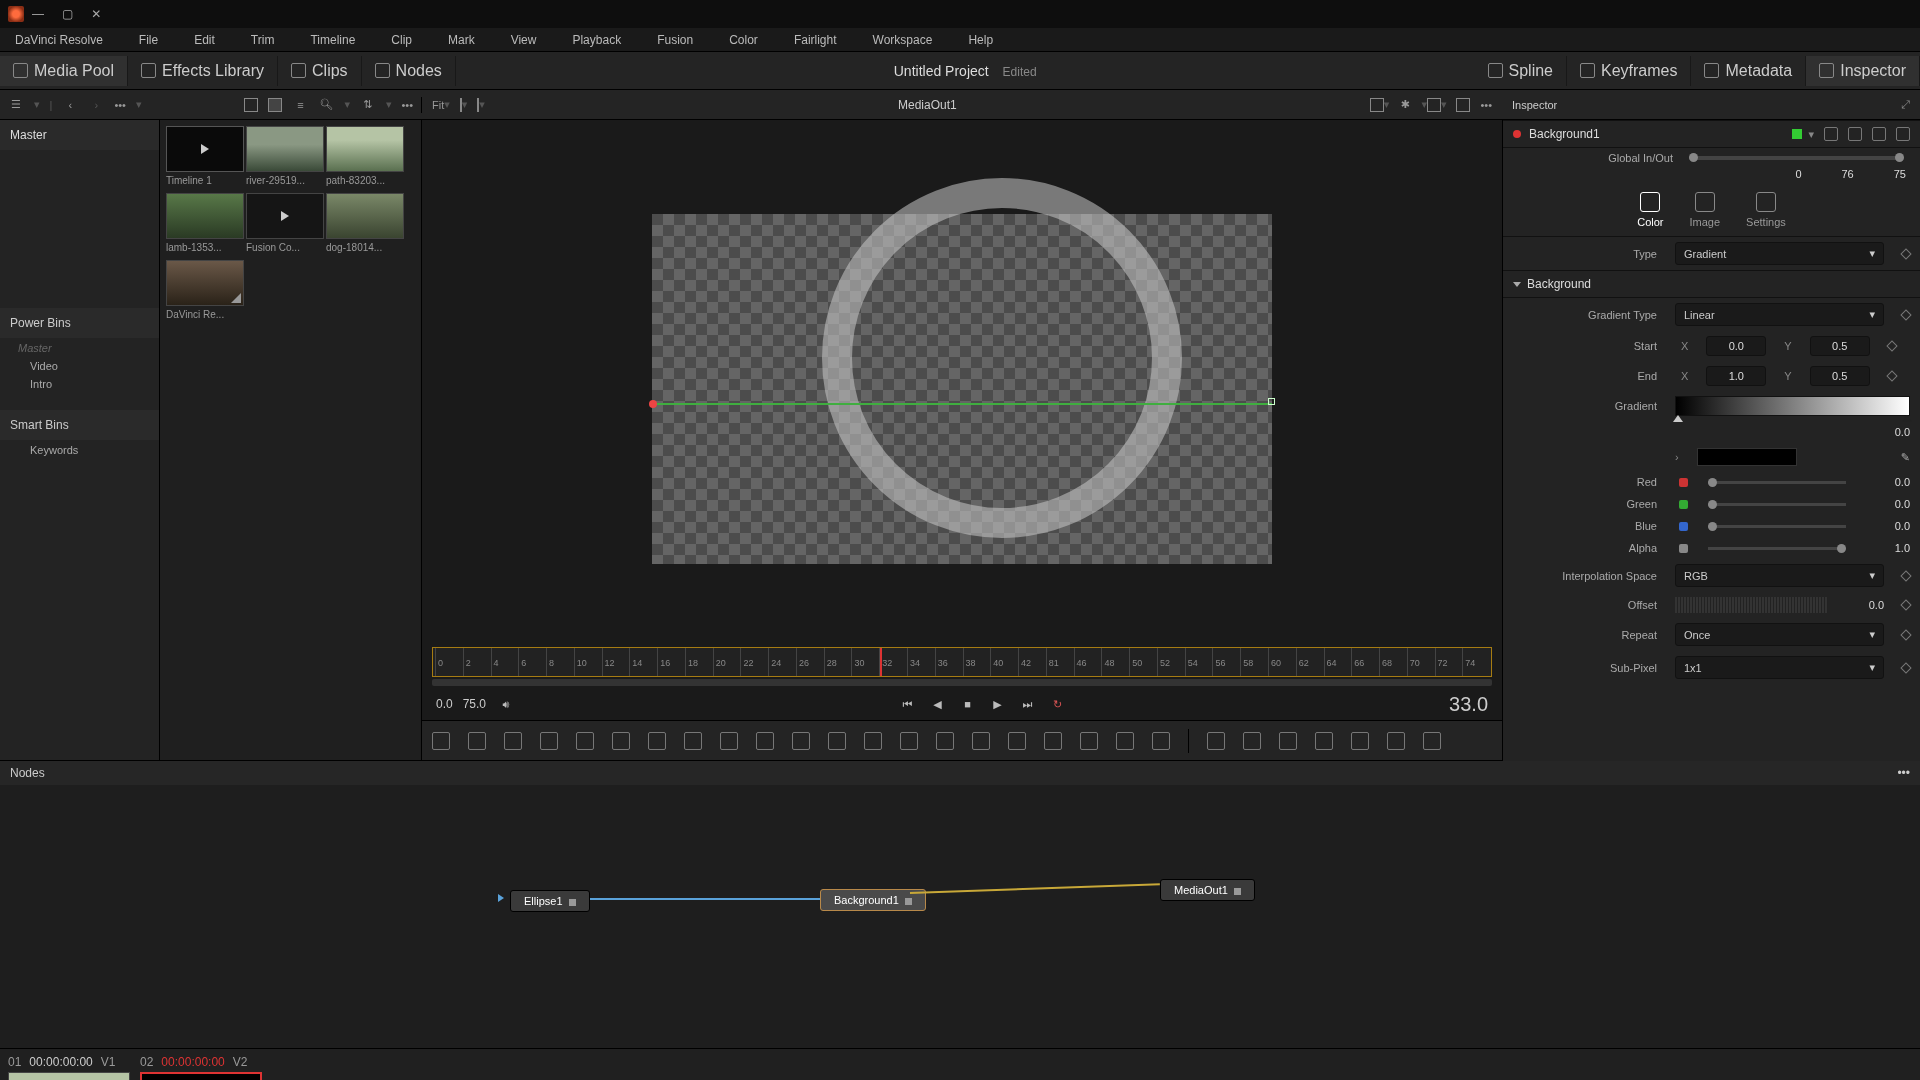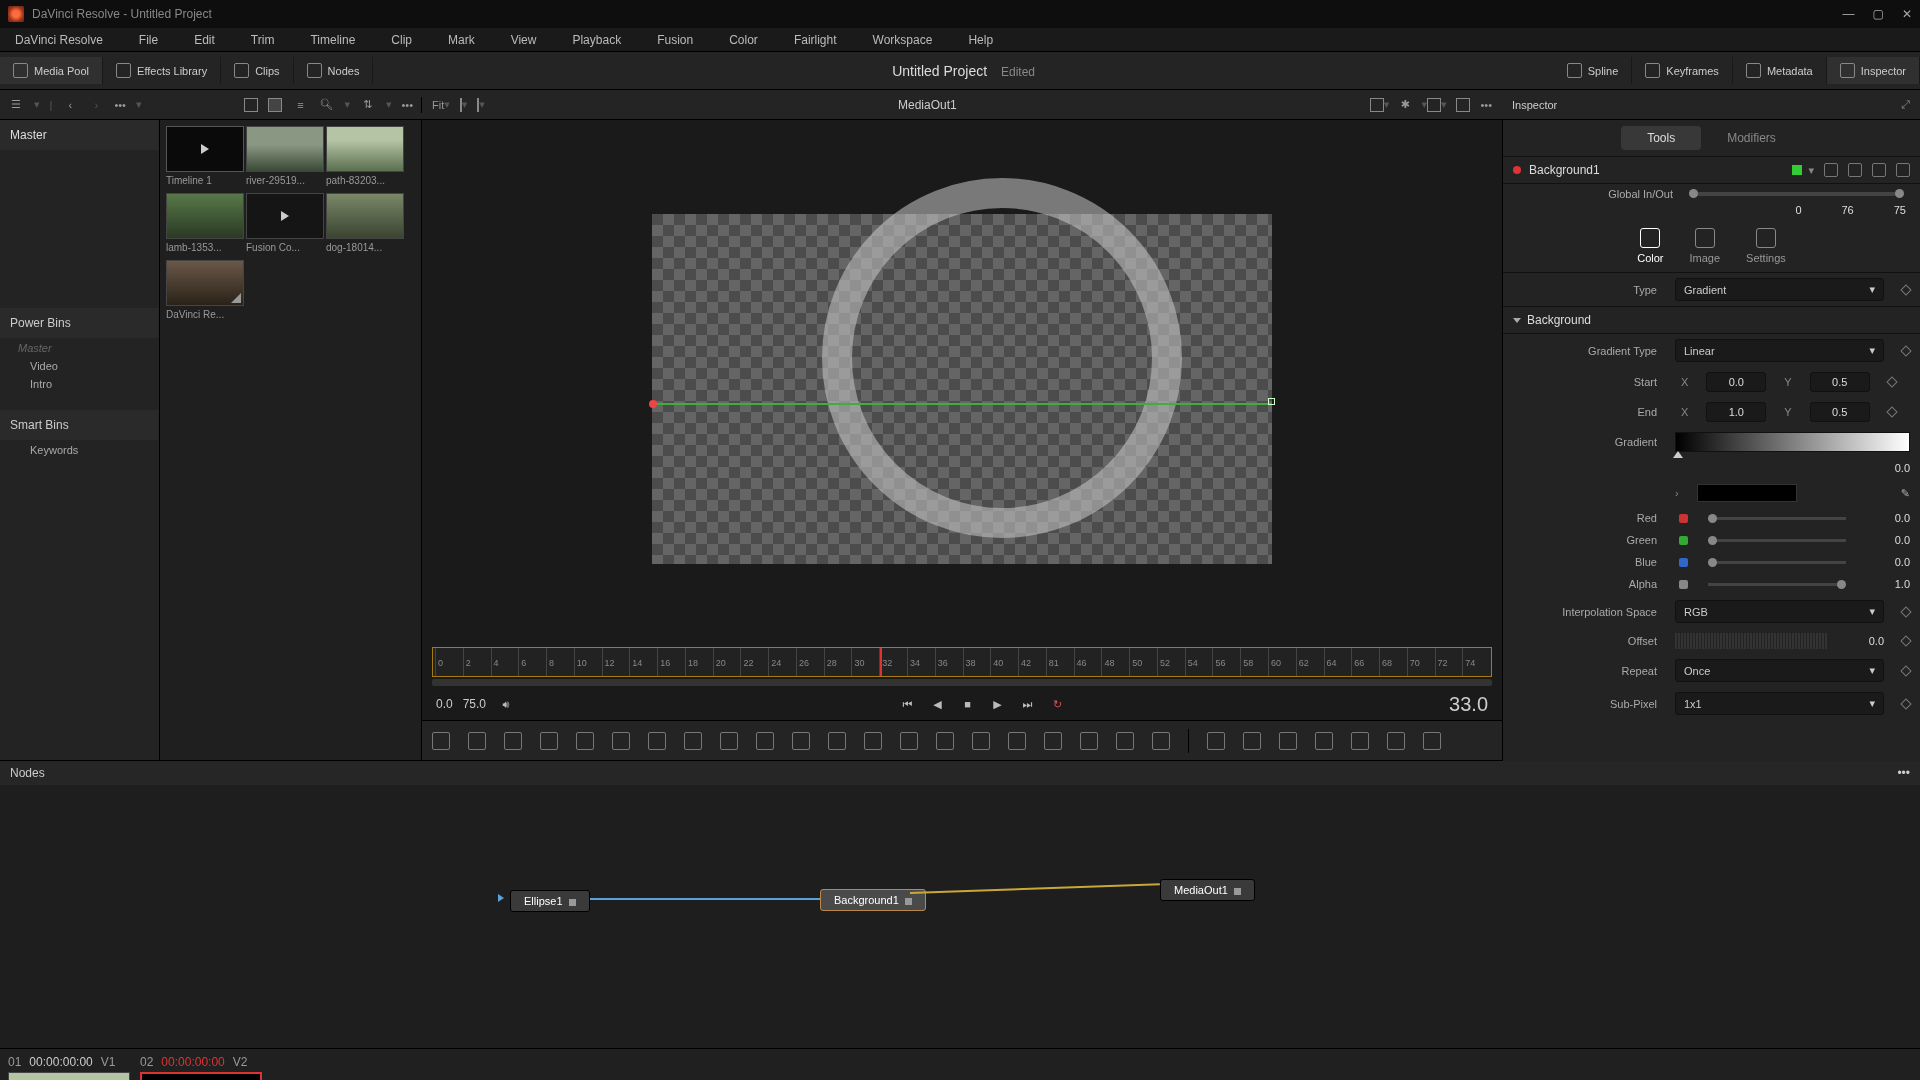--- a/index.html
+++ b/index.html
@@ -11,21 +11,21 @@
 .titlebar-title { flex:1; }
 .window-controls { display:flex; gap:18px; color:#aaa; }
 
 
 .menubar { height:24px; background:#1a1a1a; display:flex; align-items:center; padding:0 6px; gap:18px; border-bottom:1px solid #000; }
 .menubar span { padding:3px 9px; color:#bbb; font-size:12px; }
 
 
 .topbar { height:38px; background:#242424; display:flex; align-items:center; border-bottom:1px solid #000; }
 .topbar-left { display:flex; align-items:center; }
-.tb-btn { display:flex; align-items:center; gap:6px; padding:6px 13px; color:#ccc; font-size:11px; border-right:1px solid #181818; }
+.tb-btn { display:flex; align-items:center; gap:6px; padding:6px 13px; color:#ccc; font-size:16px; border-right:1px solid #181818; }
 .tb-btn.active { background:#303030; }
 .tb-ico { width:15px; height:15px; border:1px solid #888; border-radius:2px; }
 .topbar-center { flex:1; text-align:center; font-size:14px; color:#ddd; }
 .topbar-center .edited { color:#888; font-size:12px; margin-left:10px; }
 
 
 .subbar { height:30px; background:#242424; display:flex; align-items:center; border-bottom:1px solid #000; }
 .subbar-left { width:422px; display:flex; align-items:center; gap:10px; padding:0 8px; border-right:1px solid #000; }
 .sb-ico { width:16px; height:16px; display:flex; align-items:center; justify-content:center; color:#999; }
 .sb-ico-box { width:14px; height:14px; border:1px solid #888; }
@@ -143,21 +143,20 @@
 .slider-dot{position:absolute;width:9px;height:9px;border-radius:50%;background:#888;top:-3px;}
 .val-num{width:44px;text-align:right;color:#ddd;font-size:11px;}
 .col-dot{width:9px;height:9px;border-radius:2px;margin-left:4px;}
 .offset-bar{flex:1;height:16px;background:repeating-linear-gradient(90deg,#333 0 2px,#222 2px 3px);}
 </style>
 </head>
 <body>
 
 <div class="titlebar">
   <div class="titlebar-icon"></div>
-  <div class="titlebar-title">DaVinci Resolve - Untitled Project</div>
   <div class="window-controls">
     <span>—</span>
     <span>▢</span>
     <span>✕</span>
   </div>
 </div>
 
 <div class="menubar" id="menubar">
     <span>DaVinci Resolve</span>
     <span>File</span>
@@ -403,24 +402,20 @@
         <div class="tool"></div>
         <div class="tool"></div>
         <div class="tool"></div>
         <div class="tool"></div>
         <div class="tool"></div>
         <div class="tool"></div>
       </div>
   </div>
 
   <div class="inspector">
-    <div class="insp-tabs">
-      <div class="itab active">Tools</div>
-      <div class="itab">Modifiers</div>
-    </div>
     <div class="insp-node">
       <div class="rec-dot"></div>
       <div class="insp-node-title">Background1</div>
       <span style="width:10px;height:10px;background:#3c3;margin-right:6px"></span>
       <span style="color:#888;margin-right:10px">▾</span>
       <div class="insp-mini">
         <span></span>
         <span></span>
         <span></span>
         <span></span>

